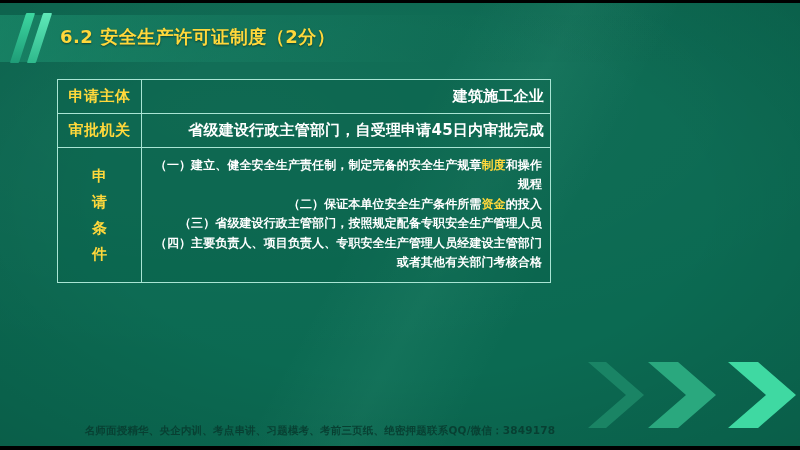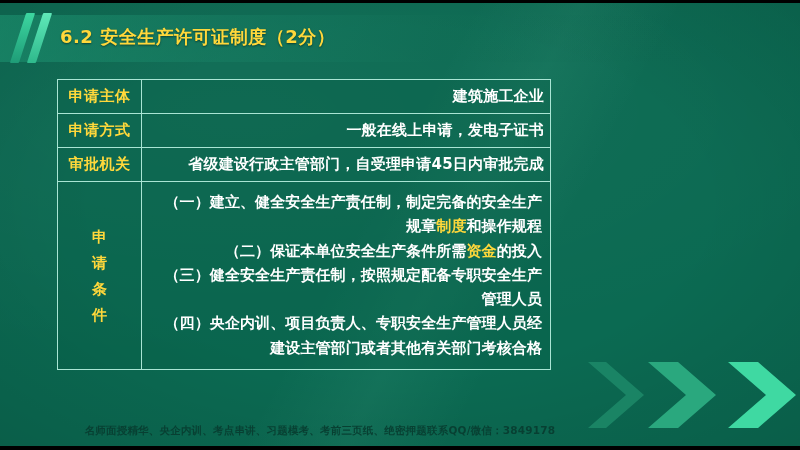--- a/index.html
+++ b/index.html
@@ -158,21 +158,21 @@
     color: #ffd83b;
     font-size: 15px;
     font-weight: 700;
     line-height: 26px;
     padding: 4px 3px;
   }
   .vstack span { display: block; }
 
   td.conditions-cell {
     color: #ffffff;
-    font-size: 15px;
+    font-size: 12px;
     font-weight: 700;
     line-height: 1.62;
     padding: 8px 8px 9px 9px;
     letter-spacing: 0.1px;
   }
   .cond-item { display: block; text-indent: 0; }
   .hl { color: #ffd83b; }
 
   
   .chevrons {
@@ -217,24 +217,20 @@
   </div>
 
 
   <div class="slide-title">6.2 安全生产许可证制度（2分）</div>
 
   <table class="table">
     <tbody>
       <tr>
         <td class="label-cell">申请主体</td>
         <td class="value-cell">建筑施工企业</td>
-      </tr>
-      <tr>
-        <td class="label-cell">申请方式</td>
-        <td class="value-cell">一般在线上申请，发电子证书</td>
       </tr>
       <tr>
         <td class="label-cell">审批机关</td>
         <td class="value-cell">省级建设行政主管部门，自受理申请45日内审批完成</td>
       </tr>
       <tr>
         <td class="label-cell-vertical">
           <span class="vstack">
             <span>申</span>
             <span>请</span>
@@ -243,24 +239,24 @@
           </span>
         </td>
         <td class="conditions-cell">
           <span class="cond-item">
             <span>（一）建立、健全安全生产责任制，制定完备的安全生产规章</span><span class="hl">制度</span><span>和操作规程</span>
           </span>
           <span class="cond-item">
             <span>（二）保证本单位安全生产条件所需</span><span class="hl">资金</span><span>的投入</span>
           </span>
           <span class="cond-item">
-            <span>（三）健全安全生产责任制，按照规定配备专职安全生产管理人员</span>
-          </span>
-          <span class="cond-item">
-            <span>（四）央企内训、项目负责人、专职安全生产管理人员经建设主管部门或者其他有关部门考核合格</span>
+            <span>（三）省级建设行政主管部门，按照规定配备专职安全生产管理人员</span>
+          </span>
+          <span class="cond-item">
+            <span>（四）主要负责人、项目负责人、专职安全生产管理人员经建设主管部门或者其他有关部门考核合格</span>
           </span>
         </td>
       </tr>
     </tbody>
   </table>
 
   <div class="chevrons">
     <svg width="220" height="78" viewBox="0 0 220 78">
       <polygon points="20,6 58,39 20,72 2,72 40,39 2,6" fill="#1d8a68" opacity="0.85"></polygon>
       <polygon points="92,6 130,39 92,72 62,72 100,39 62,6" fill="#2aa87e"></polygon>

